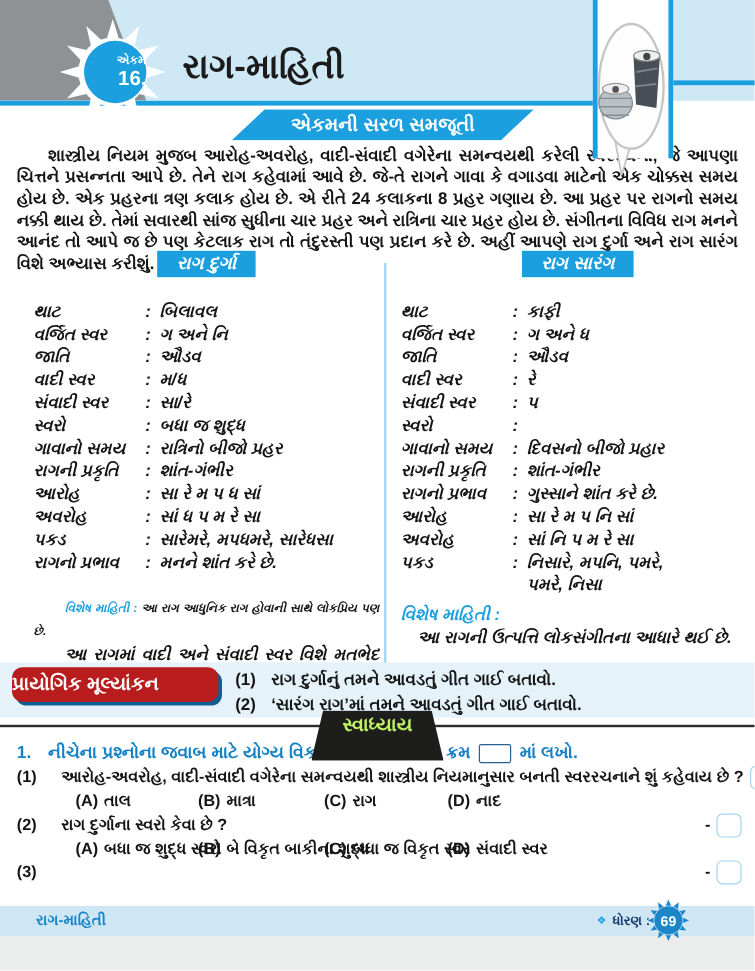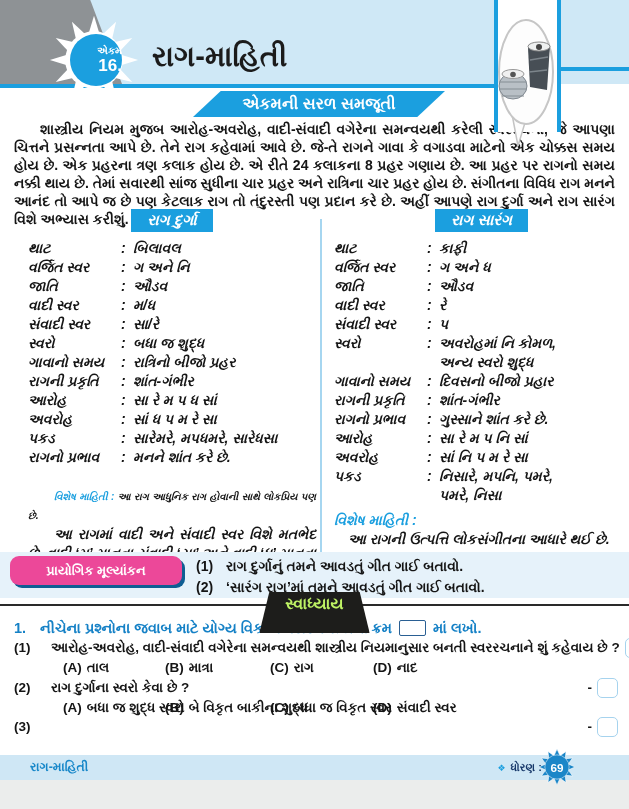--- a/index.html
+++ b/index.html
@@ -34,37 +34,37 @@
   .intro { position:absolute; left:14px; top:120px; width:601px; font-size:14px; font-weight:600;
     line-height:18px; text-align:justify; text-indent:26px; color:#151515; }
 
   
   .cols { position:absolute; left:28px; top:209px; width:601px; display:flex;font-style:italic; }
   .col-left { width:288px; }
   .col-div { width:2px; background:#a6d6f0; margin:10px 4px 0 4px; }
   .col-right { flex:1; padding-left:8px; }
   .raga-header { width:max-content; margin:0 auto; background:#1b9fdf; color:#fff; font-weight:bold;
     font-size:15px; padding:2px 16px 3px; }
-  .rows { margin-top:7px; }
+  .rows { margin-top:19px; }
   .rrow { display:flex; font-size:14px; font-weight:600; line-height:19px; color:#151515; }
   .rrow .lbl { width:93px; flex-shrink:0; }
   .rrow .colon { width:12px; flex-shrink:0; }
   .rrow .colon::before { content:":"; }
   .rrow .val { white-space:pre-line; }
   .special { margin-top:20px; font-size:10px; font-weight:600; line-height:19px; color:#151515; text-indent:26px; text-align:justify; }
   .special .slabel { color:#1b9fdf; font-weight:bold; }
   .special2 { font-size:14px; font-weight:600; line-height:19px; color:#151515; text-indent:26px; text-align:justify; }
   .special-r-label { margin-top:6px; font-size:14px; font-weight:bold; color:#1b9fdf; line-height:19px; }
   .special-r-text { font-size:14px; font-weight:600; line-height:19px; color:#151515; text-indent:14px; }
 
   
   .eval-band { position:absolute; left:0; top:552px; width:629px; height:46px; background:#e6f2fa; }
-  .eval-label { position:absolute; left:10px; top:556px; width:172px; height:29px; background:#ec4899;
-    border-radius:9px; box-shadow:3px 3px 0 #0f5e93; color:#fff; font-weight:bold; font-size:13px;
-    display:flex; align-items:center; justify-content:center; }
+  .eval-label { position:absolute; left:10px; top:556px; width:172px; height:29px; background:#b91c1c;
+    border-radius:9px; box-shadow:3px 3px 0 #0f5e93; color:#fff; font-weight:bold; font-size:16px;
+    display:flex; align-items:center; justify-content:flex-start; }
   .eval-items { position:absolute; left:196px; top:556px; font-size:14px; font-weight:600; color:#151515; line-height:21px; }
   .eval-item { display:flex; }
   .eval-item .enum { width:30px; }
 
   
   .black-line { position:absolute; left:0; top:604px; width:629px; height:2px; background:#2a2a2a; }
   .swadhyay-banner { position:absolute; left:50%; top:592px; transform:translateX(-50%); background:#1d1d1b;
     color:#bef264; font-weight:bold; font-size:16px; padding:3px 26px 20px;
     clip-path:polygon(0 100%,9% 0,91% 0,100% 100%); z-index:2; }
 
@@ -262,22 +262,20 @@
 
         <div class="rrow">
           <span class="lbl">સંવાદી સ્વર</span>
           <span class="colon"></span>
           <span class="val">પ</span>
         </div>
 
         <div class="rrow">
           <span class="lbl">સ્વરો</span>
           <span class="colon"></span>
-          <span class="val">અવરોહમાં નિ કોમળ,
-અન્ય સ્વરો શુદ્ધ</span>
         </div>
 
         <div class="rrow">
           <span class="lbl">ગાવાનો સમય</span>
           <span class="colon"></span>
           <span class="val">દિવસનો બીજો પ્રહાર</span>
         </div>
 
         <div class="rrow">
           <span class="lbl">રાગની પ્રકૃતિ</span>

